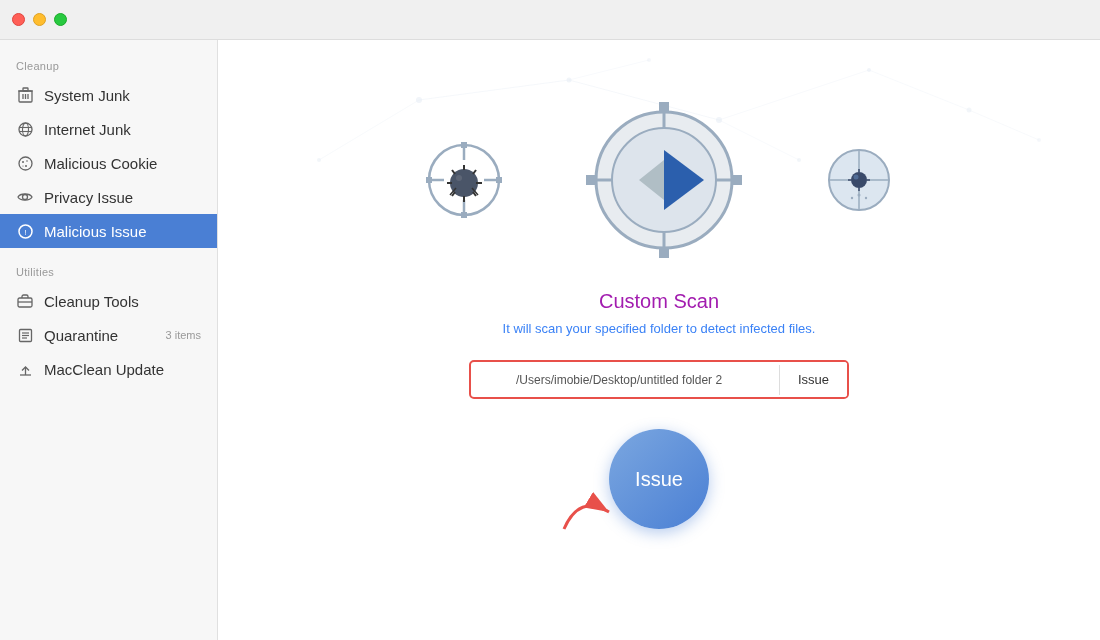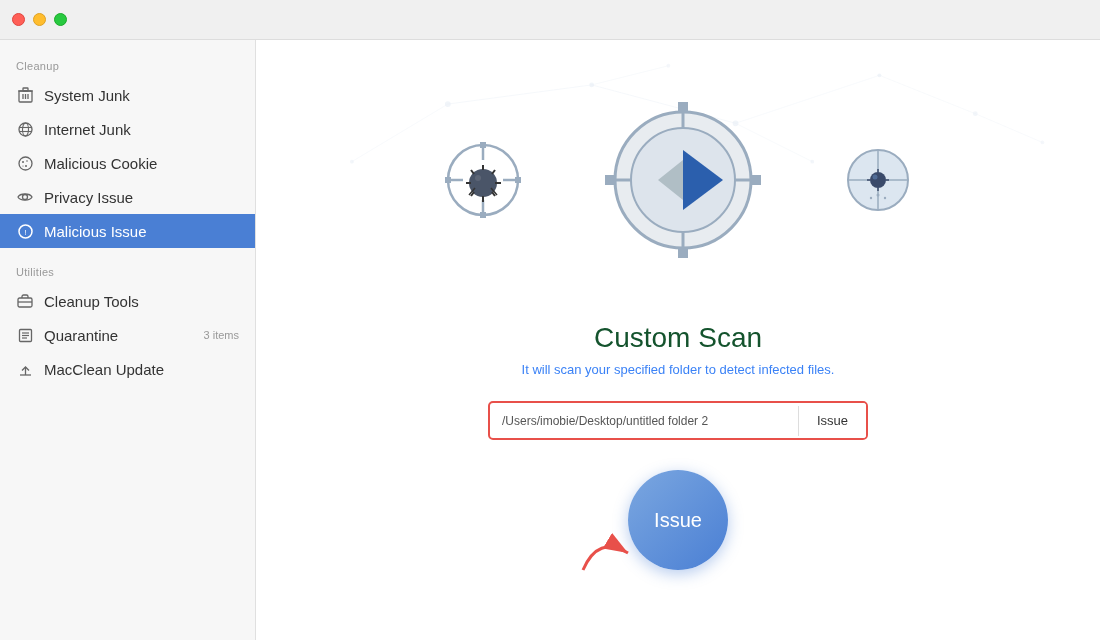--- a/index.html
+++ b/index.html
@@ -35,21 +35,21 @@
 
     
     .app-body {
       display: flex;
       flex: 1;
       overflow: hidden;
     }
 
     
     .sidebar {
-      width: 256px;
+      width: 218px;
       background: #f7f7f7;
       border-right: 1px solid #e0e0e0;
       padding: 16px 0;
       display: flex;
       flex-direction: column;
       flex-shrink: 0;
     }
     .sidebar-section-label {
       font-size: 11px;
       color: #999;
@@ -147,25 +147,24 @@
 
     
     .content-section {
       display: flex;
       flex-direction: column;
       align-items: center;
       margin-top: 30px;
       z-index: 1;
     }
     .content-title {
-      font-size: 28px;
+      font-size: 20px;
       font-weight: 400;
-      color: #14532d;
+      color: #a21caf;
       margin-bottom: 8px;
-      margin-top: 32px;
     }
     .content-subtitle {
       font-size: 13px;
       color: #3b82f6;
       margin-bottom: 24px;
     }
 
     
     .path-row {
       display: flex;
@@ -177,20 +176,21 @@
       background: #fff;
     }
     .path-input {
       flex: 1;
       border: none;
       outline: none;
       padding: 10px 12px;
       font-size: 12px;
       color: #555;
       background: transparent;
+      margin-left: 33px;
     }
     .path-divider {
       width: 1px;
       height: 30px;
       background: #ddd;
     }
     .select-btn {
       padding: 10px 18px;
       background: #fff;
       border: none;

